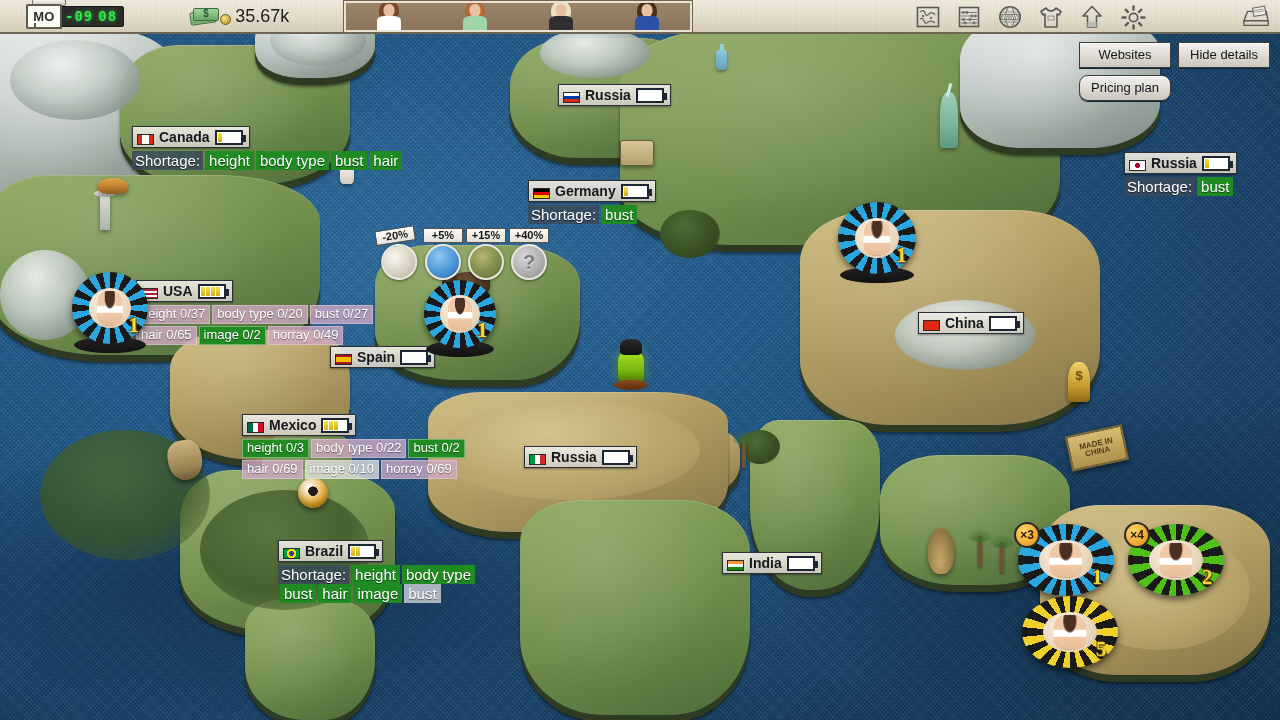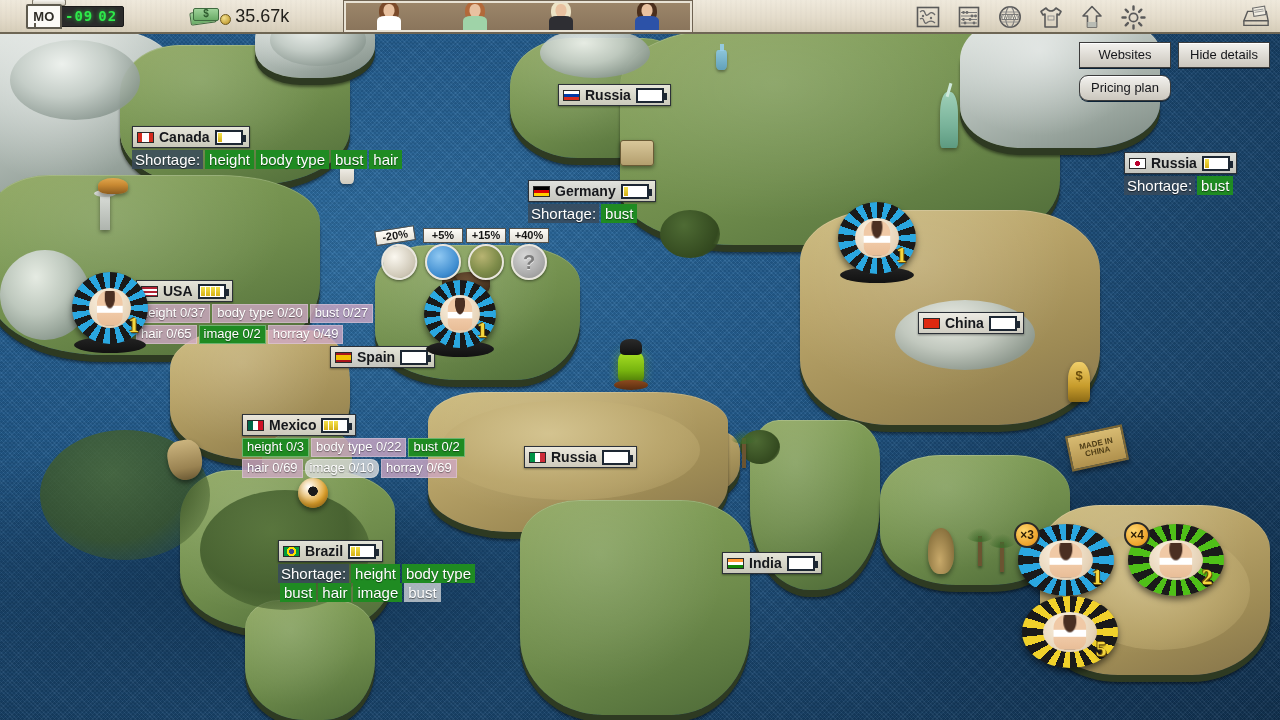--- a/index.html
+++ b/index.html
@@ -271,21 +271,21 @@
     border: 1px solid #3b3b3b;
     box-shadow: 0 1px 0 #0c2338, inset 0 1px 0 #ffffff;
     font-size: 13px; color: #15161a; text-align: center;
     cursor: pointer;
     white-space: nowrap;
   }
 
   
   .country { position: absolute; z-index: 20; }
   .c-head {
-    display: inline-flex; align-items: center; gap: 5px;
+    display: inline-flex; align-items: flex-end; gap: 5px;
     padding: 2px 6px 2px 4px;
     background: linear-gradient(180deg, rgba(238,236,228,.93), rgba(208,205,194,.93));
     border: 1px solid #2c3138;
     box-shadow: 0 1px 2px rgba(0,0,0,.4);
     white-space: nowrap;
   }
   .flag {
     width: 17px; height: 11px;
     border: 1px solid #2a2a2a;
     display: block; flex: 0 0 auto;
@@ -345,21 +345,21 @@
     font-size: 13px;
     padding: 1px 4px;
     color: #ffffff;
     background: rgba(206,168,196,.8);
     border: 1px solid rgba(255,255,255,.25);
     text-shadow: 0 1px 1px rgba(0,0,0,.45);
     white-space: nowrap;
     line-height: 1.15;
   }
   .tag.green { background: #1f8b22; border-color: rgba(255,255,255,.35); }
-  .tag.grey  { background: rgba(222,222,222,.8); border-radius: 8px; }
+  .tag.grey  { background: rgba(222,222,222,.8); }
 
   
   .bonus-row {
     position: absolute; left: 378px; top: 228px;
     display: flex; align-items: flex-start; gap: 3px;
     z-index: 22;
   }
   .bonus { position: relative; width: 40px; }
   .bonus .pct {
     display: block;
@@ -882,21 +882,21 @@
     </div>
   </div>
 
   <div class="topbar">
 
     <div class="date-widget">
       <span class="clip"></span>
       <span class="date-day">MO</span>
       <span class="date-led">
         <span>-09</span>
-        <span>02</span>
+        <span>08</span>
       </span>
     </div>
 
     <div class="money">
       <span class="bill-icon">
         <span class="b1"></span>
           <span class="b2"></span>
       </span>
       <span class="coin-icon"></span>
       <span>35.67k</span>

